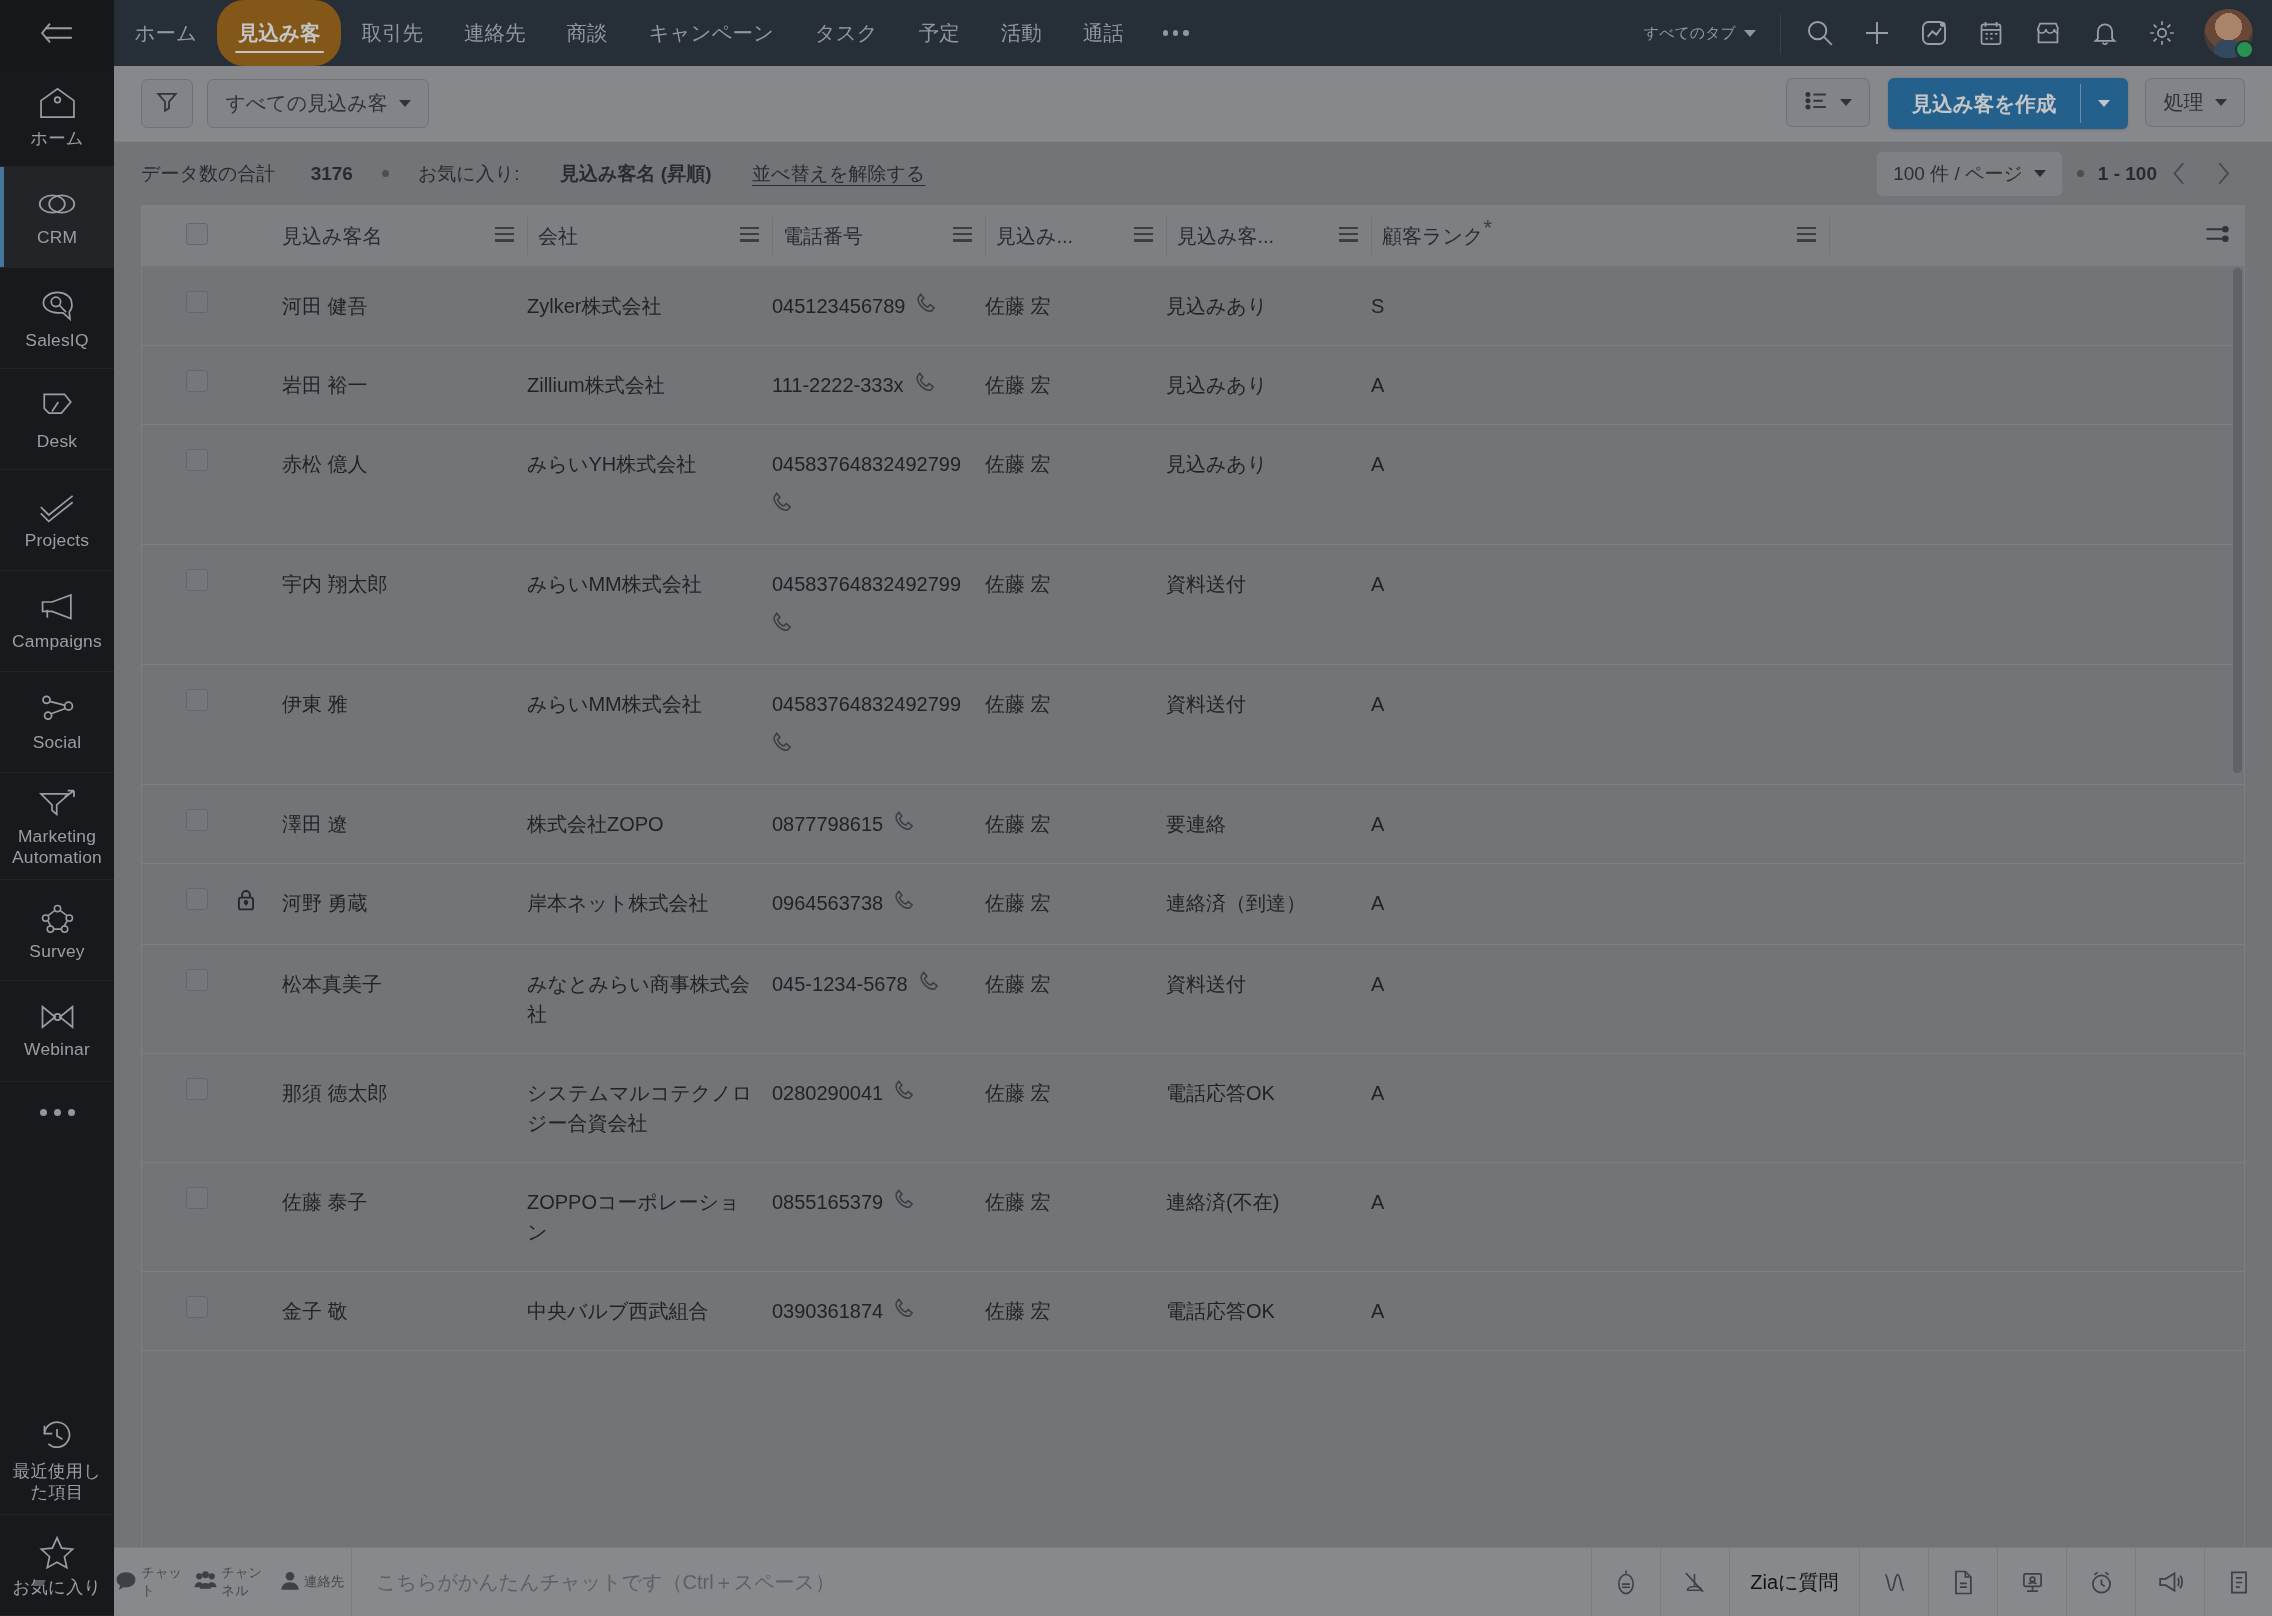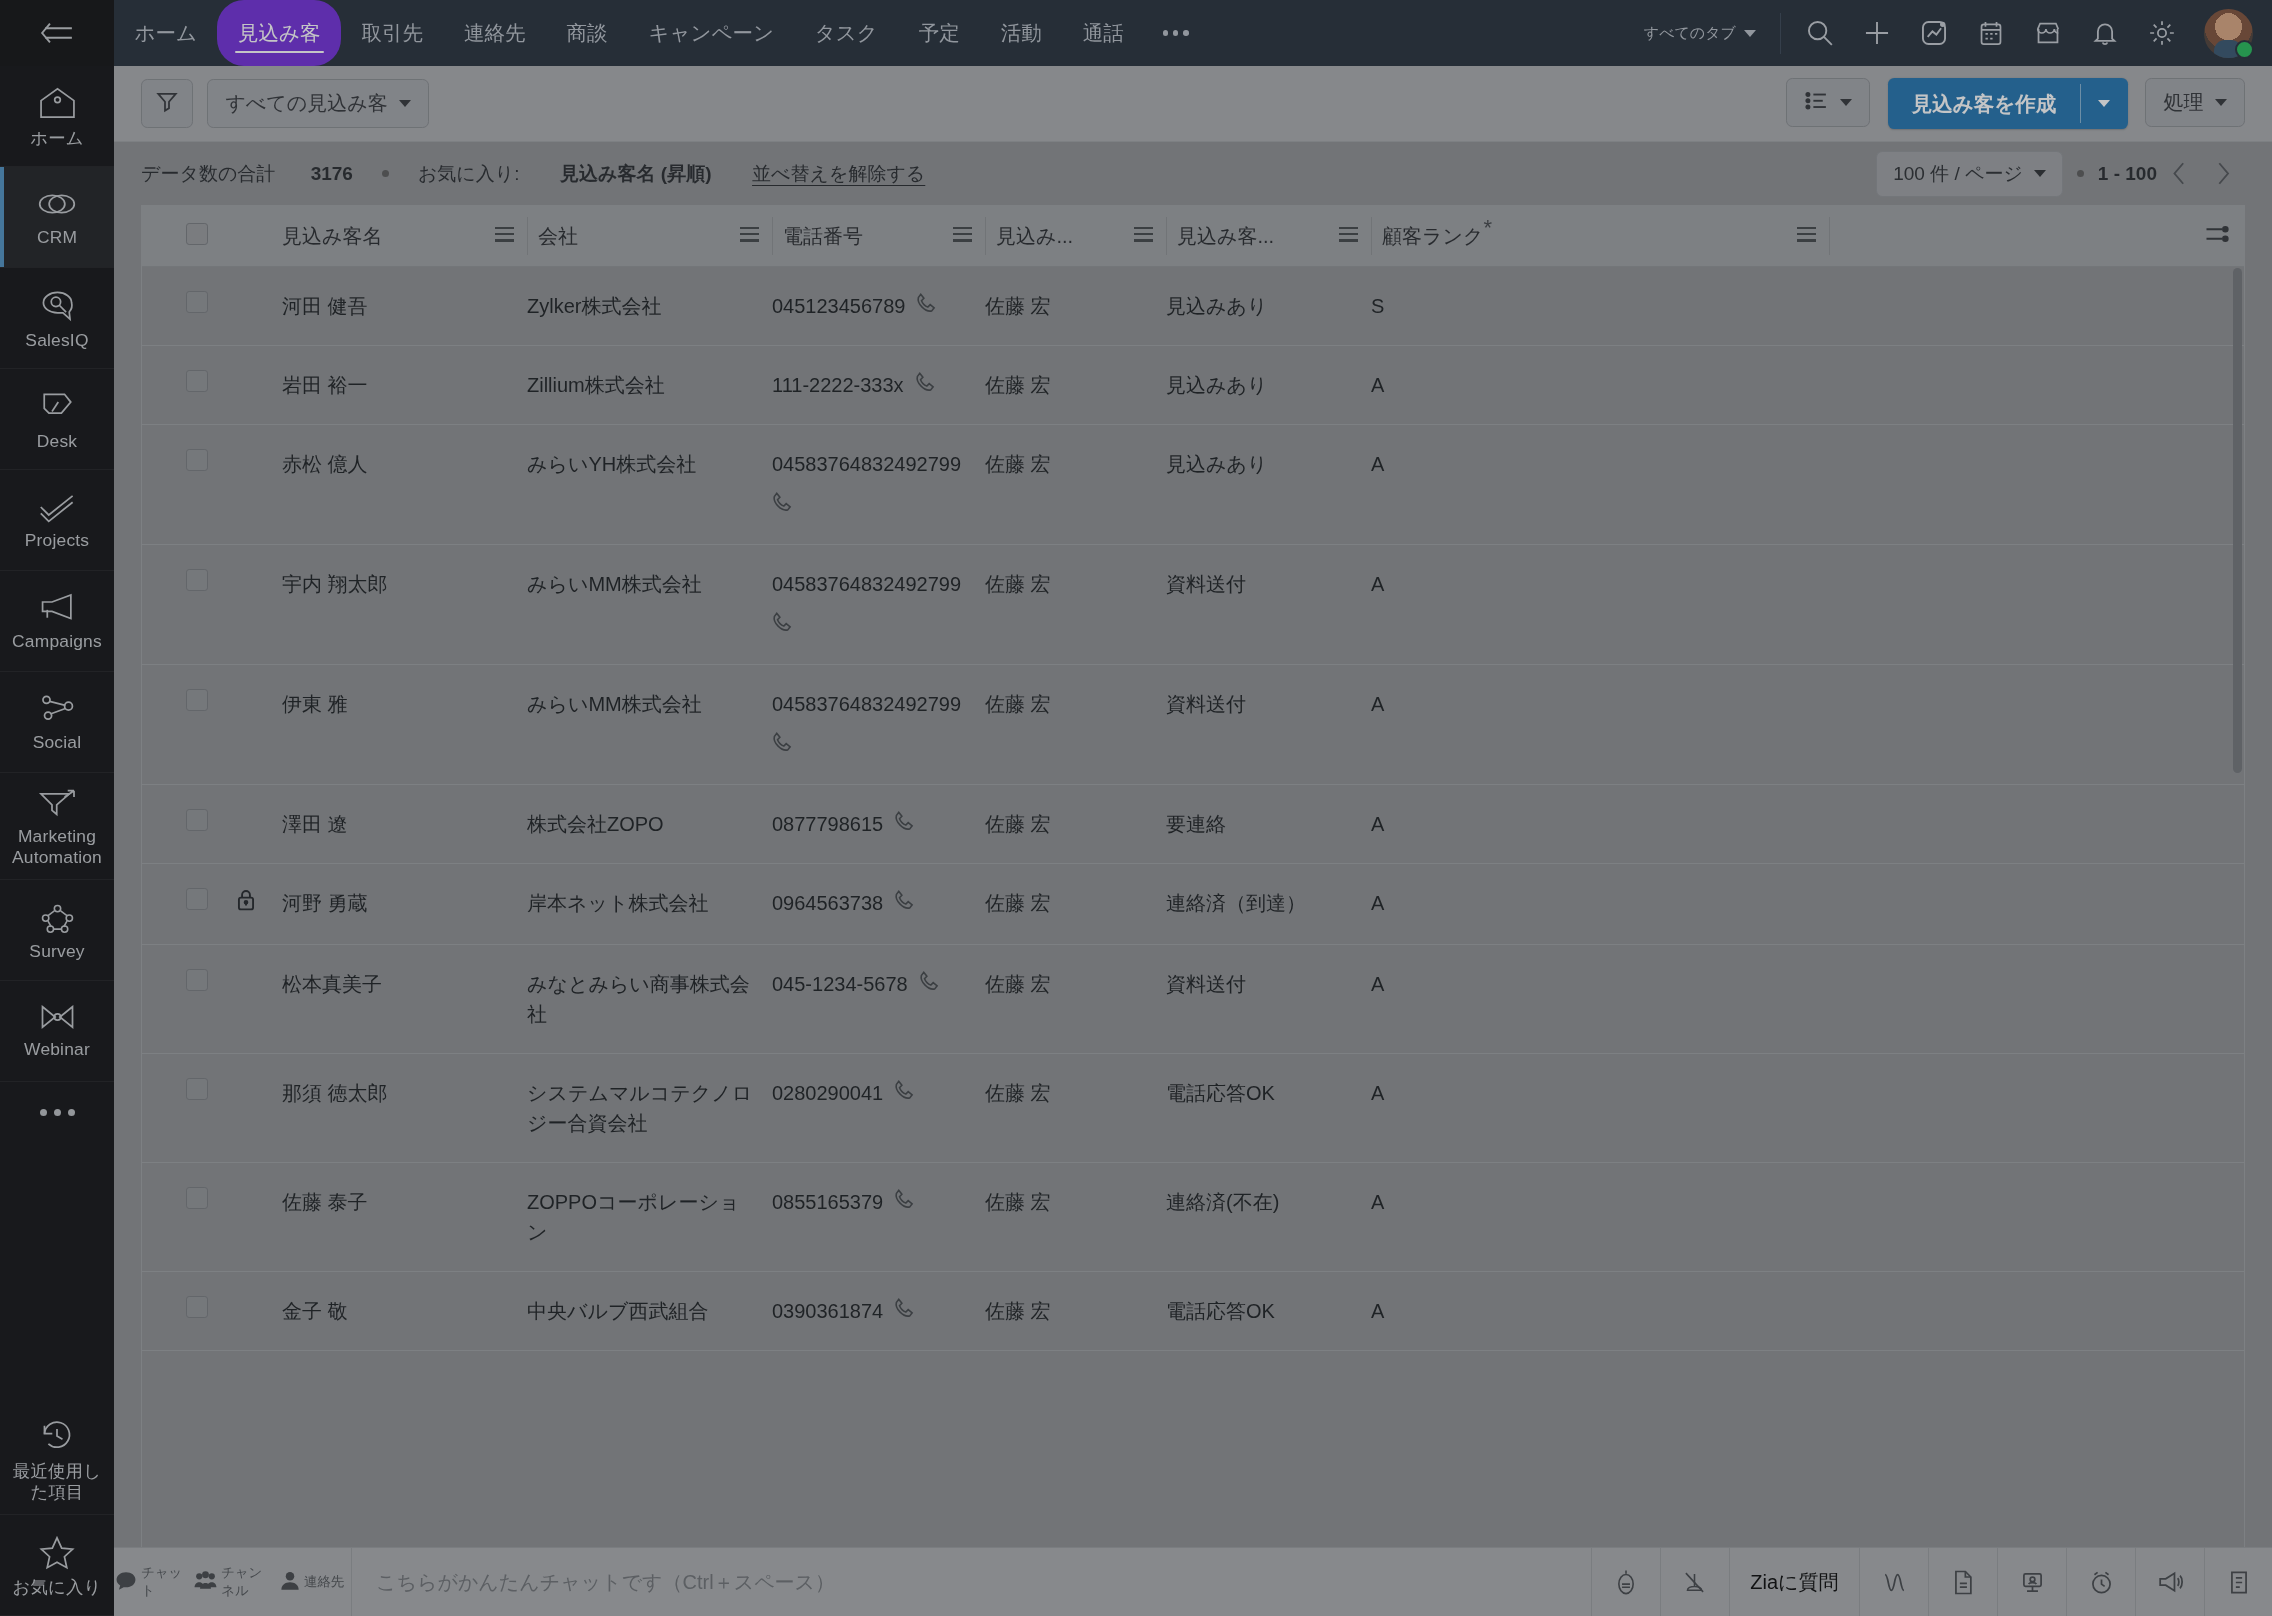--- a/index.html
+++ b/index.html
@@ -75,21 +75,21 @@
     display: flex; align-items: stretch;
     position: relative; z-index: 30;
   }
   .tabs { display: flex; align-items: stretch; }
   .tab {
     display: flex; align-items: center; padding: 0 20.5px;
     color: #b6bcc4; font-size: 20.5px; white-space: nowrap;
     position: relative;
   }
   .tab.active {
-    background: #6d28d9; color: #ffffff; font-weight: normal; border-radius: 27px;
+    background: #a16207; color: #ffffff; font-weight: bold; border-radius: 27px;
   }
   .tab.active::after {
     content: "";
     position: absolute; left: 17.4px; right: 17.4px; bottom: 12.6px; height: 2.4px;
     background: #ffffff; border-radius: 1.6px;
   }
   .tab-more { display:flex; align-items:center; padding: 0 16px; color:#b6bcc4; }
   .tab-more i { width: 5.5px; height: 5.5px; border-radius: 50%; background:#b6bcc4; display:inline-block; margin: 0 2.4px; }
   .topnav-right {
     margin-left: auto; display: flex; align-items: center; gap: 0; padding-right: 20.5px;

